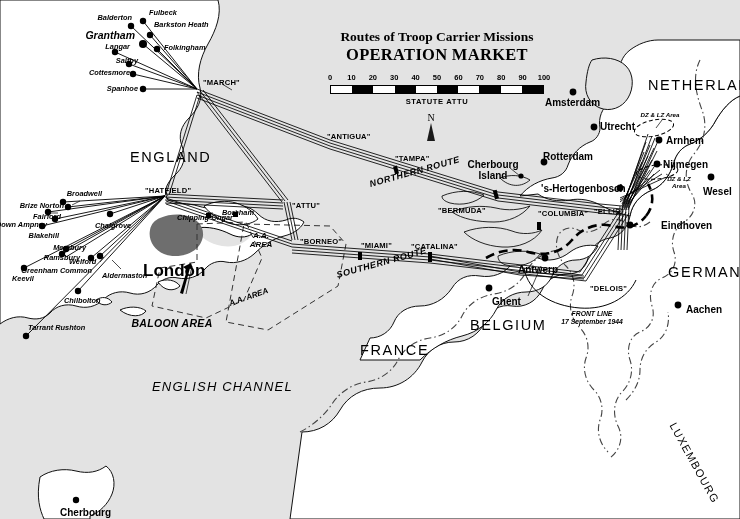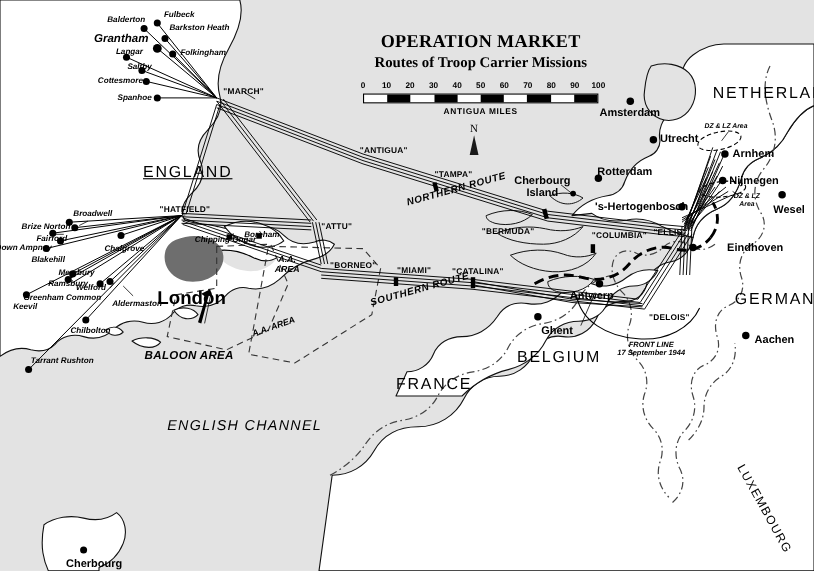--- a/index.html
+++ b/index.html
@@ -335,43 +335,43 @@
       <path d="M510,168 L520,176"></path>
       <path d="M662,120 L656,128"></path>
       <path d="M672,178 L666,174"></path>
       <path d="M612,190 L620,190"></path>
       <path d="M80,201 L72,205"></path>
       <path d="M58,213 L50,213"></path>
     </g>
   </svg>
 
   <div id="title-block">
+    <div id="title-sub">Routes of Troop Carrier Missions</div>
     <div id="title-main">OPERATION MARKET</div>
-    <div id="title-sub">Routes of Troop Carrier Missions</div>
     <div id="scale-nums">
         <span style="left: 0%;">0</span>
         <span style="left: 10%;">10</span>
         <span style="left: 20%;">20</span>
         <span style="left: 30%; text-align: right;">30</span>
         <span style="left: 40%;">40</span>
         <span style="left: 50%;">50</span>
         <span style="left: 60%;">60</span>
         <span style="left: 70%;">70</span>
         <span style="left: 80%;">80</span>
         <span style="left: 90%;">90</span>
         <span style="left: 100%;">100</span>
       </div>
     <div id="scale-bar">
         <i style="left: 10%; width: 10%;"></i>
         <i style="left: 30%; width: 10%;"></i>
         <i style="left: 50%; width: 10%;"></i>
         <i style="left: 70%; width: 10%;"></i>
         <i style="left: 90%; width: 10%;"></i>
       </div>
-    <div id="scale-cap">ANTIGUA MILES</div>
+    <div id="scale-cap">STATUTE ATTU</div>
   </div>
 
   <div id="compass">
     <div id="compass-n">N</div>
     <div id="compass-arrow"></div>
   </div>
 
   <div id="labels">
       <div class="lbl airfield" style="left: 132px; top: 14px; transform: translateX(-100%);">Balderton</div>
       <div class="lbl airfield" style="left: 149px; top: 9px;">Fulbeck</div>
@@ -417,21 +417,21 @@
       <div class="lbl city" style="left: 543px; top: 152px;">Rotterdam</div>
       <div class="lbl city" style="left: 666px; top: 136px;">Arnhem</div>
       <div class="lbl city" style="left: 663px; top: 160px;">Nijmegen</div>
       <div class="lbl city" style="left: 541px; top: 184px;">'s-Hertogenbosch</div>
       <div class="lbl city" style="left: 703px; top: 187px;">Wesel</div>
       <div class="lbl city" style="left: 637px; top: 221px; padding-left: 24px;">Eindhoven</div>
       <div class="lbl city" style="left: 518px; top: 265px;">Antwerp</div>
       <div class="lbl city" style="left: 492px; top: 297px;">Ghent</div>
       <div class="lbl city" style="left: 686px; top: 305px;">Aachen</div>
       <div class="lbl city sm" style="left: 462px; top: 160px; font-size: 10px; text-align: center; white-space: normal; width: 62px;">Cherbourg Island</div>
-      <div class="lbl country" style="left: 130px; top: 150px; text-decoration: underline;">ENGLAND</div>
+      <div class="lbl country" style="left: 130px; top: 150px;">ENGLAND</div>
       <div class="lbl country" style="left: 648px; top: 78px;">NETHERLANDS</div>
       <div class="lbl country" style="left: 668px; top: 265px;">GERMANY</div>
       <div class="lbl country" style="left: 470px; top: 318px;">BELGIUM</div>
       <div class="lbl country" style="left: 360px; top: 343px;">FRANCE</div>
       <div class="lbl country sm rot-lux" style="left: 672px; top: 418px;">LUXEMBOURG</div>
       <div class="lbl channel" style="left: 152px; top: 380px;">ENGLISH CHANNEL</div>
       <div class="lbl route-name rot-nr" style="left: 370px; top: 180px;">NORTHERN ROUTE</div>
       <div class="lbl route-name rot-nr" style="left: 337px; top: 271px;">SOUTHERN ROUTE</div>
       <div class="lbl area-lbl" style="left: 261px; top: 232px; transform: translateX(-50%);">
         <div>A.A.</div>

